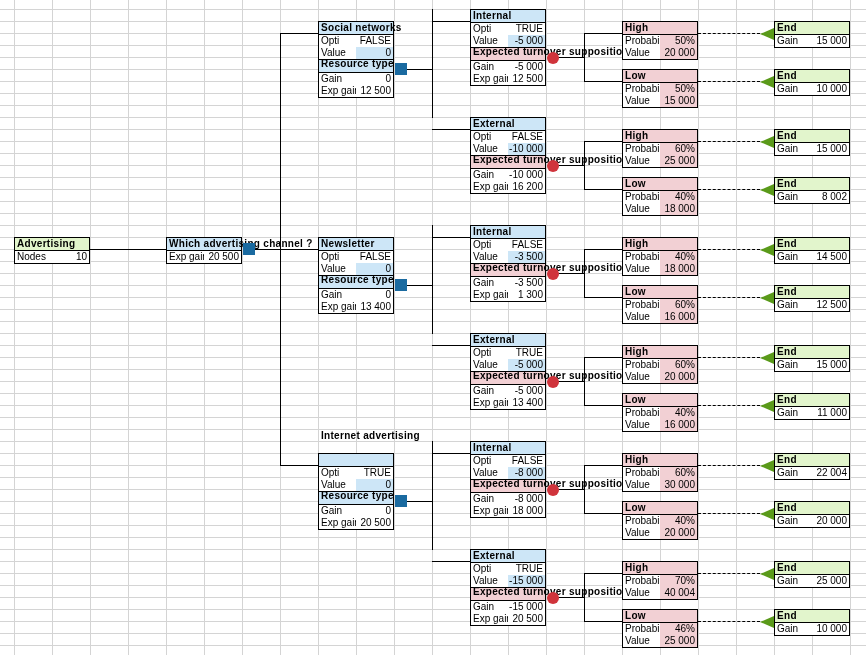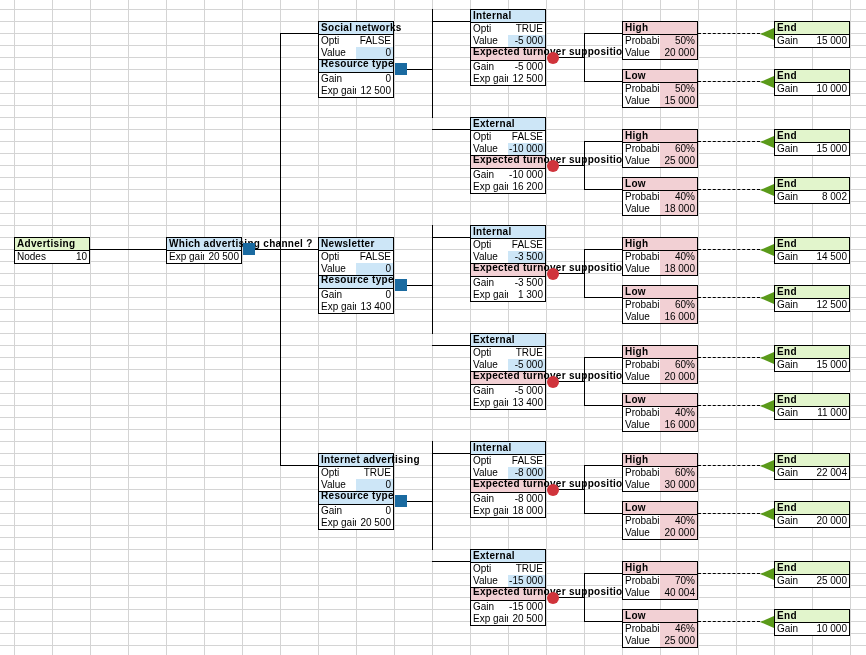--- a/index.html
+++ b/index.html
@@ -391,21 +391,21 @@
     <div class="row title t-blue sep"></div>
     <div class="row sep">
       <span class="k">Gain</span>
       <span class="v">0</span>
     </div>
     <div class="row">
       <span class="k">Exp gain</span>
       <span class="v">20 500</span>
     </div>
   </div>
-<div class="overflow" style="left:321px;top:454px;">Internet advertising</div>
+<div class="overflow" style="left:321px;top:430px;">Internet advertising</div>
 <div class="overflow" style="left:321px;top:490px;">Resource type</div>
 <div class="sq" style="left:395px;top:495px;"></div>
 <div class="line" style="left:407px;top:501px;width:25px;height:1px;"></div>
 <div class="line" style="left:432px;top:441px;width:1px;height:109px;"></div>
 <div class="line" style="left:432px;top:453px;width:38px;height:1px;"></div>
 <div class="box" style="left:470px;top:441px;">
     <div class="row title t-blue">Internal</div>
     <div class="row sep">
       <span class="k">Opti</span>
       <span class="v">FALSE</span>

